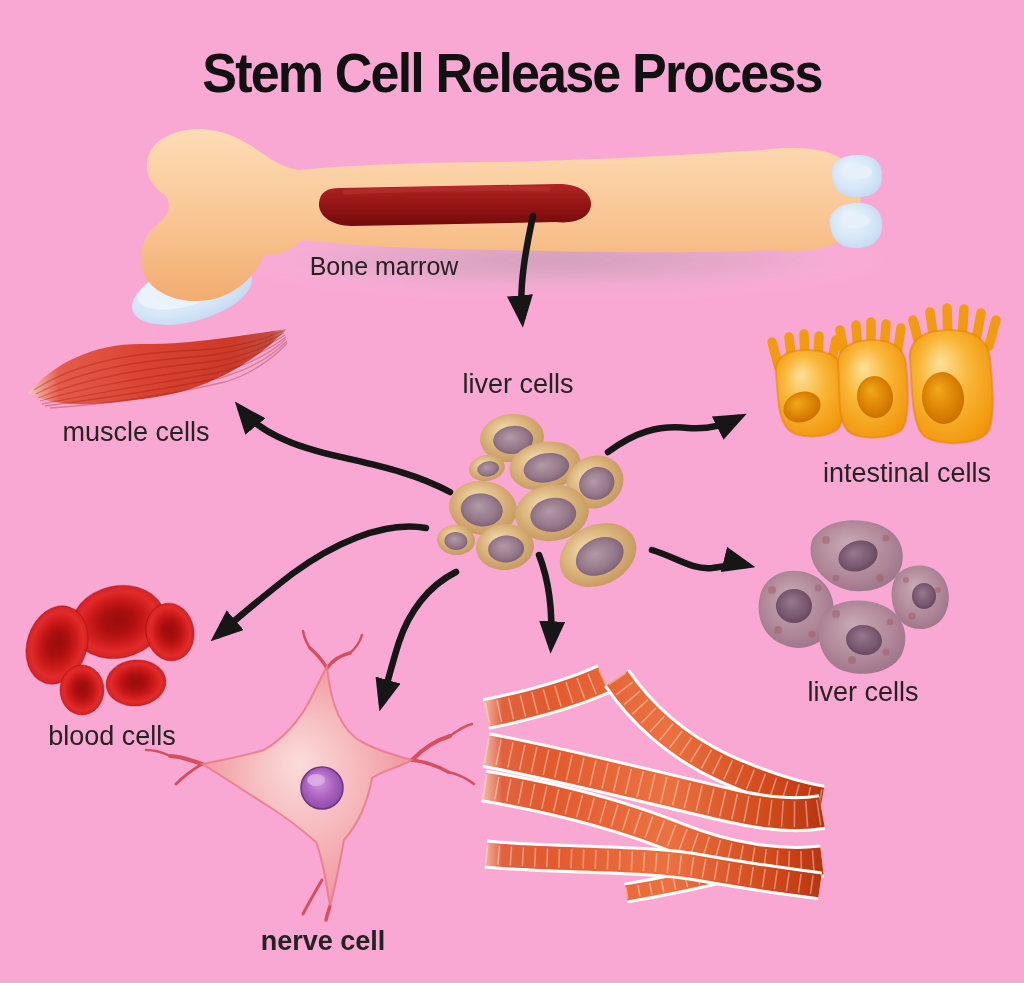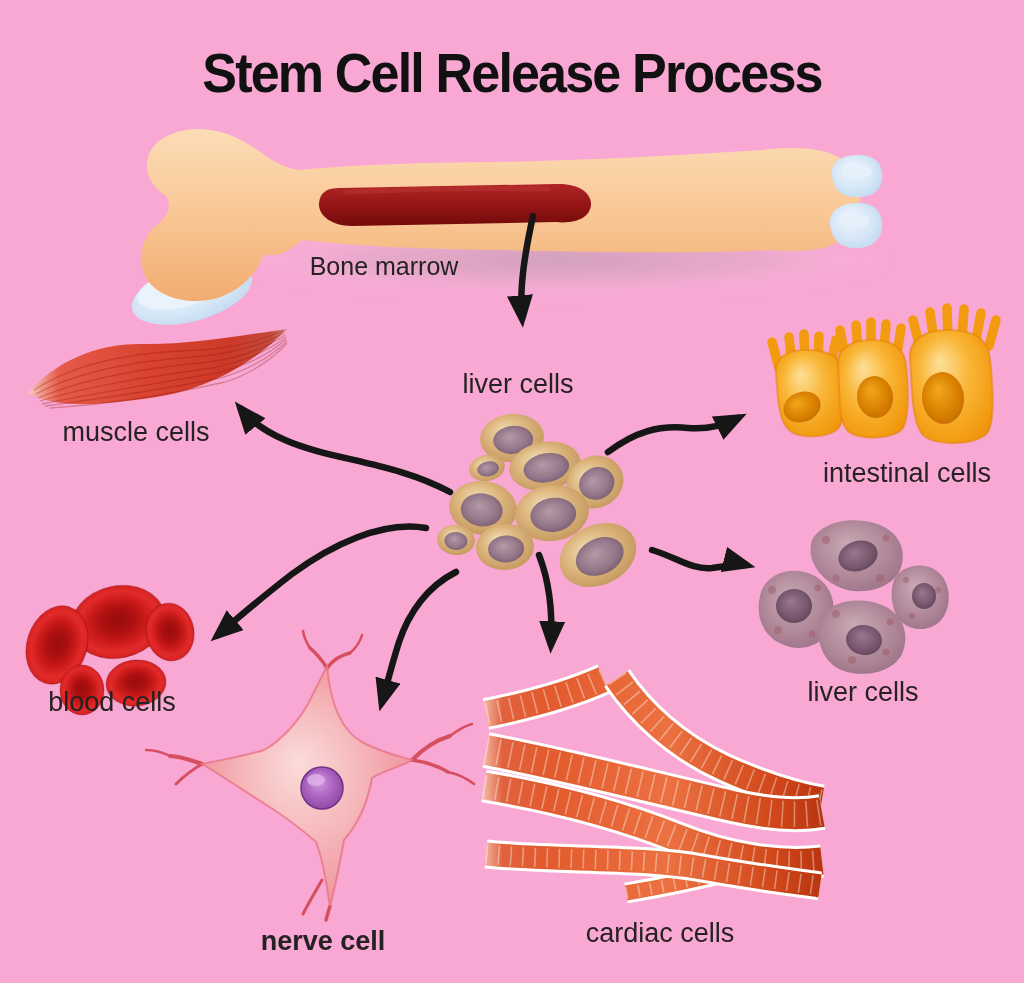--- a/index.html
+++ b/index.html
@@ -7,21 +7,21 @@
          font-family:"Liberation Sans","DejaVu Sans",sans-serif;color:#262122;}
   #art{position:absolute;left:0;top:0;width:1024px;height:983px;}
   .lbl{position:absolute;transform:translate(-50%,-50%);font-size:27px;color:#262122;
        white-space:nowrap;letter-spacing:0px;}
   #title{position:absolute;left:50%;top:72px;transform:translate(-50%,-50%) scaleX(.93);
          font-size:56px;font-weight:bold;letter-spacing:-2px;color:#111111;white-space:nowrap;}
   #lbl-bone{left:384px;top:266px;font-size:25px;}
   #lbl-stem{left:518px;top:384px;}
   #lbl-muscle{left:136px;top:432px;}
   #lbl-intestinal{left:907px;top:473px;}
-  #lbl-blood{left:112px;top:702px;}
+  #lbl-blood{left:112px;top:736px;}
   #lbl-liver{left:863px;top:692px;}
   #lbl-nerve{left:323px;top:941px;font-weight:bold;}
   #lbl-cardiac{left:660px;top:933px;}
 </style>
 </head>
 <body>
 
 <div id="stage">
 
 <svg id="art" viewBox="0 0 1024 983" xmlns="http://www.w3.org/2000/svg">
@@ -361,14 +361,13 @@
 </svg>
 
   <div id="title">Stem Cell Release Process</div>
   <div class="lbl" id="lbl-bone">Bone marrow</div>
   <div class="lbl" id="lbl-stem">liver cells</div>
   <div class="lbl" id="lbl-intestinal">intestinal cells</div>
   <div class="lbl" id="lbl-muscle">muscle cells</div>
   <div class="lbl" id="lbl-blood">blood cells</div>
   <div class="lbl" id="lbl-liver">liver cells</div>
   <div class="lbl" id="lbl-nerve">nerve cell</div>
-  <div class="lbl" id="lbl-cardiac">cardiac cells</div>
 </div>
 
 </body></html>

